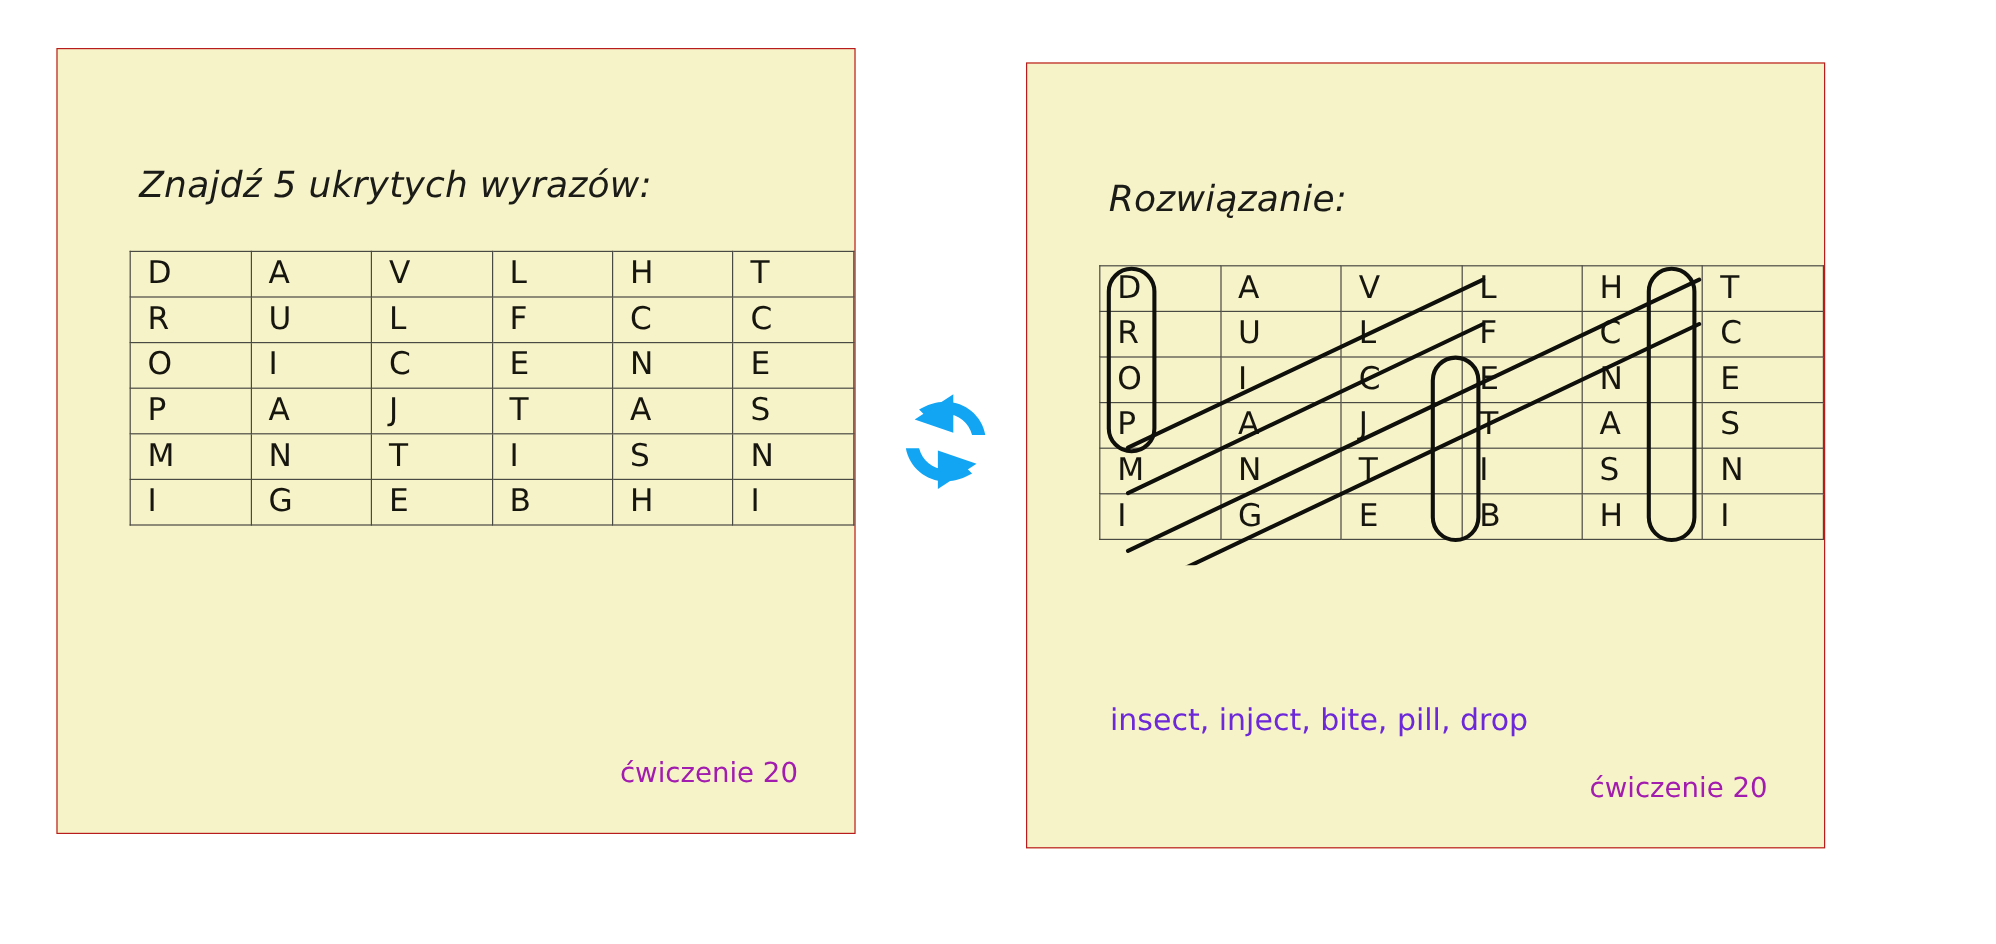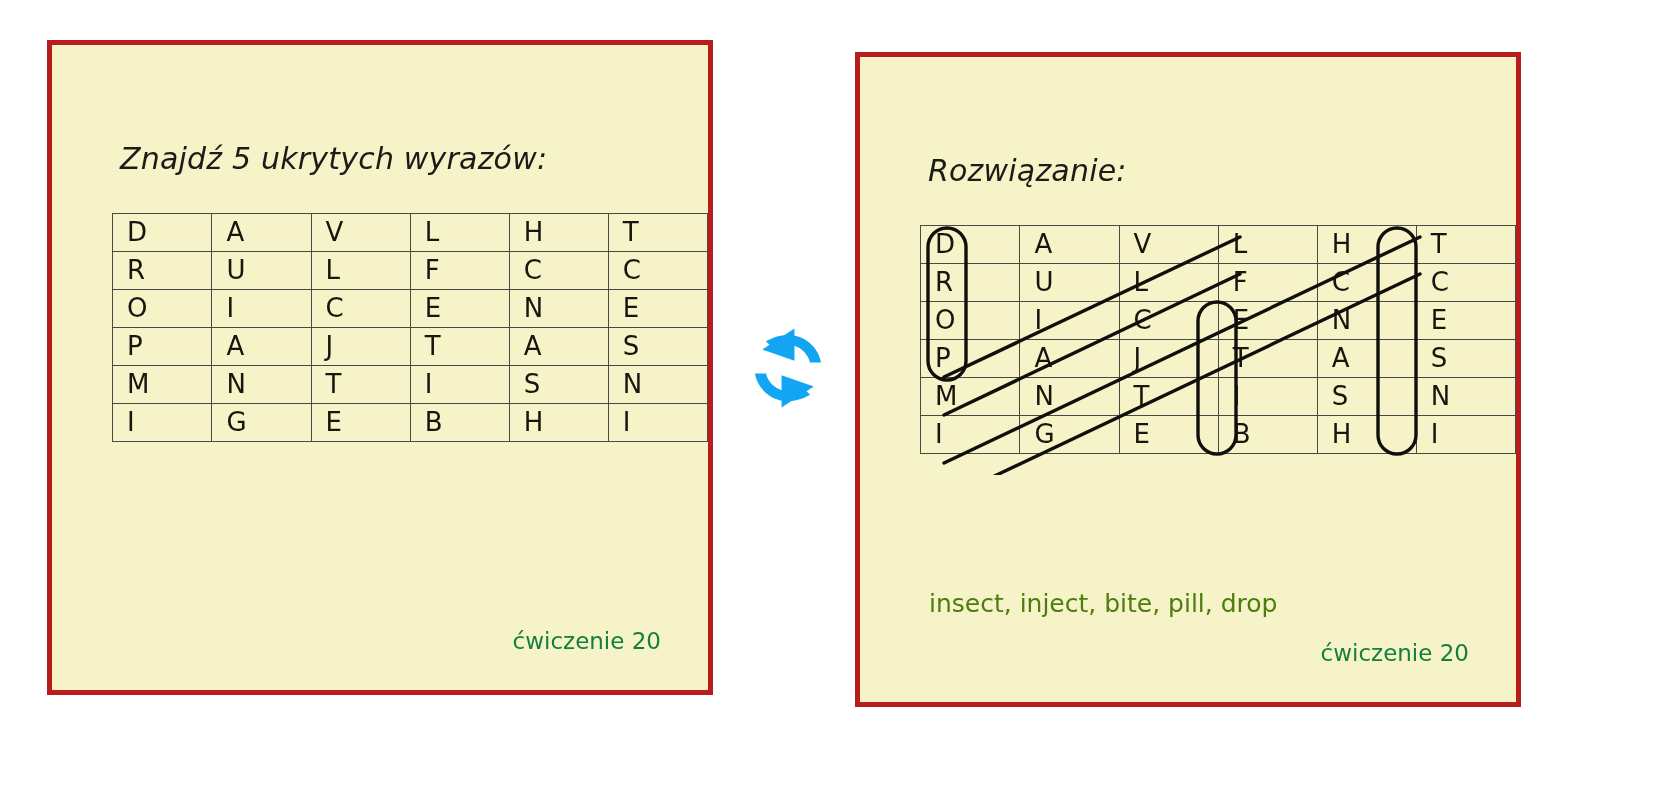--- a/index.html
+++ b/index.html
@@ -10,21 +10,21 @@
   body {
     width: 1663px;
     height: 787px;
     position: relative;
     font-family: "DejaVu Sans", "Liberation Sans", sans-serif;
     overflow: hidden;
   }
   .card {
     position: absolute;
     background: #f7f3c8;
-    border: 5px solid #b91c1c;
+    border: 1px solid #b91c1c;
     box-sizing: border-box;
   }
   #card-left  { left: 47px;  top: 40px; width: 666px; height: 655px; }
   #card-right { left: 855px; top: 40px; width: 666px; height: 655px; margin-top: 12px; }
 
   .card-title {
     position: absolute;
     left: 68px;
     top: 96px;
     font-style: italic;
@@ -61,30 +61,30 @@
     left: 0;
     top: 0;
     pointer-events: none;
   }
 
   .words-list {
     position: absolute;
     left: 69px;
     top: 532px;
     font-size: 25px;
-    color: #4d7c0f;
+    color: #6d28d9;
     white-space: nowrap;
   }
 
   .exercise-label {
     position: absolute;
     right: 47px;
     bottom: 36px;
     font-size: 23px;
-    color: #15803d;
+    color: #a21caf;
     white-space: nowrap;
   }
 
   #refresh-icon {
     position: absolute;
     left: 742px;
     top: 322px;
     width: 92px;
     height: 92px;
   }

